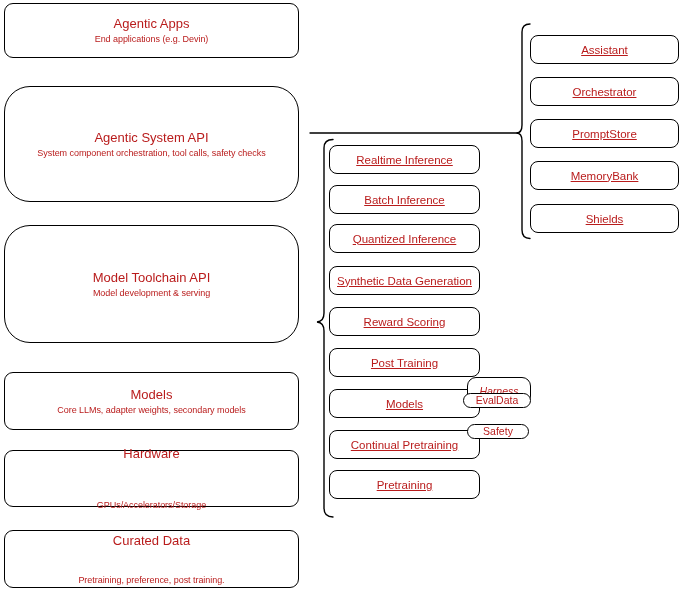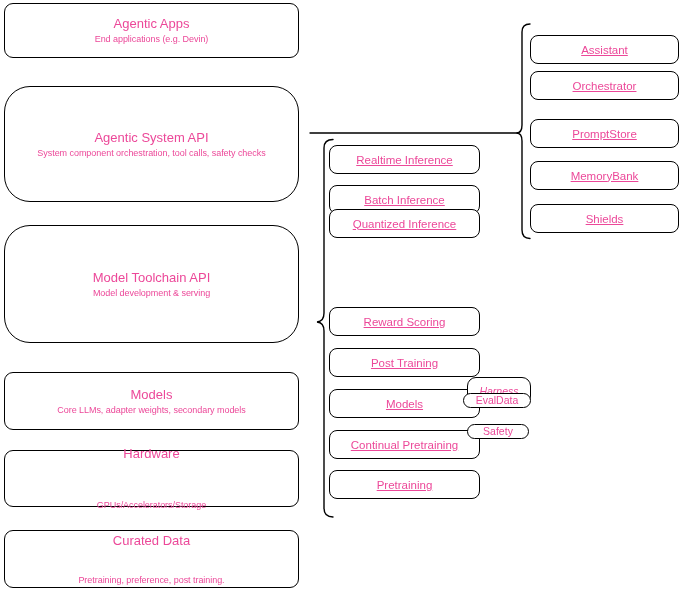--- a/index.html
+++ b/index.html
@@ -6,21 +6,21 @@
     margin: 0;
     padding: 0;
     background: #ffffff;
   }
   .canvas {
     position: relative;
     width: 682px;
     height: 591px;
     background: #ffffff;
     font-family: "Liberation Sans", sans-serif;
-    color: #ec4899;
+    color: #b91c1c;
     overflow: hidden;
   }
   .wires {
     position: absolute;
     left: 0;
     top: 0;
     z-index: 1;
   }
   .lbox {
     position: absolute;
@@ -80,25 +80,25 @@
     z-index: 4;
   }
   
   .p-apps      { top: 3px;   height: 55px;  border-radius: 9px; }
   .p-sysapi    { top: 86px;  height: 116px; border-radius: 26px; }
   .p-toolapi   { top: 225px; height: 118px; border-radius: 26px; }
   .p-models    { top: 372px; height: 58px;  border-radius: 9px; }
   .p-hardware  { top: 450px; height: 57px;  border-radius: 9px; gap: 36px; }
   .p-curated   { top: 530px; height: 58px;  border-radius: 9px; gap: 24px; }
   
-  .m0 { top: 145px; } .m1 { top: 185px; } .m2 { top: 209px; }
+  .m0 { top: 145px; } .m1 { top: 185px; } .m2 { top: 224px; }
   .m3 { top: 266px; } .m4 { top: 307px; } .m5 { top: 348px; }
   .m6 { top: 389px; } .m7 { top: 430px; } .m8 { top: 470px; }
   
-  .r0 { top: 35px; } .r1 { top: 71px; } .r2 { top: 119px; }
+  .r0 { top: 35px; } .r1 { top: 77px; } .r2 { top: 119px; }
   .r3 { top: 161px; } .r4 { top: 204px; }
   
   .pill-harness  { left: 467px; top: 377px; width: 64px; height: 28px; font-style: italic; }
   .pill-evaldata { left: 463px; top: 393px; width: 68px; height: 15px; }
   .pill-safety   { left: 467px; top: 424px; width: 62px; height: 15px; }
 </style>
 </head>
 <body>
 
 <div class="canvas">
@@ -130,20 +130,21 @@
     <div class="s">GPUs/Accelerators/Storage</div>
   </div>
   <div class="lbox p-curated">
     <div class="t">Curated Data</div>
     <div class="s">Pretraining, preference, post training.</div>
   </div>
 
   <div class="node mbox m0">Realtime Inference</div>
   <div class="node mbox m1">Batch Inference</div>
   <div class="node mbox m2">Quantized Inference</div>
+  <div class="node mbox m3">Synthetic Data Generation</div>
   <div class="node mbox m4">Reward Scoring</div>
   <div class="node mbox m5">Post Training</div>
   <div class="node mbox m6">Models</div>
   <div class="node mbox m7">Continual Pretraining</div>
   <div class="node mbox m8">Pretraining</div>
 
   <div class="pill pill-harness">Harness</div>
   <div class="pill pill-evaldata">EvalData</div>
   <div class="pill pill-safety">Safety</div>
 

